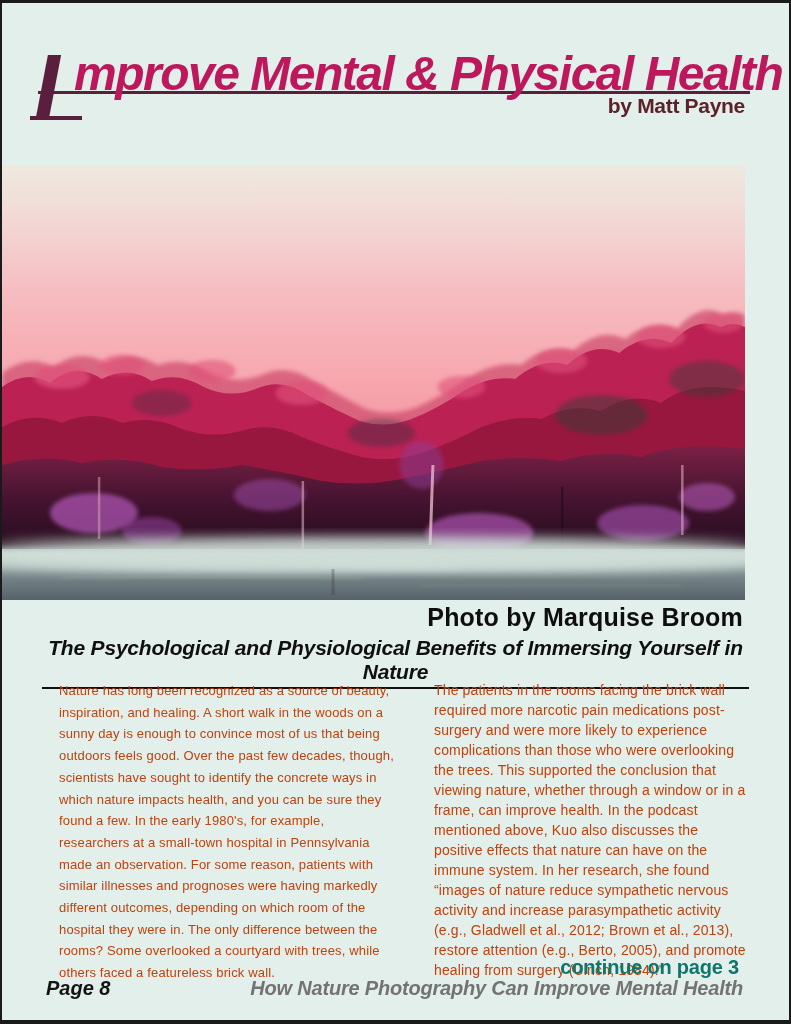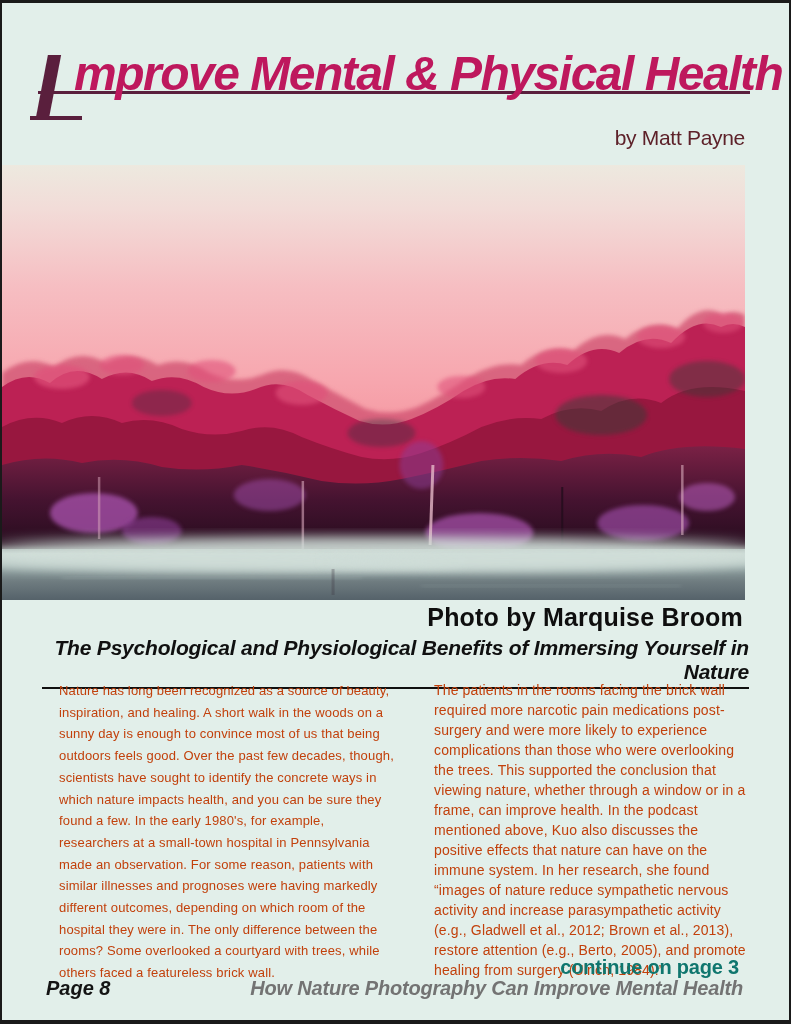--- a/index.html
+++ b/index.html
@@ -28,35 +28,35 @@
   .title-underline {
     position:absolute; left:36px; top:88px; width:712px; height:3px;
     background:#5A1F3D;
   }
   .dropcap-underline {
     position:absolute; left:28px; top:113px; width:52px; height:4px;
     background:#5A1F3D;
   }
   .byline {
     position:absolute; right:44px; top:91px;
-    font-size:21px; font-weight:normal; color:#5D2129; letter-spacing:-0.3px;margin-top:32px;
+    font-size:21px; font-weight:bold; color:#5D2129; letter-spacing:-0.3px;
   }
   
   .photo {
     position:absolute; left:0px; top:162px; width:743px; height:435px;
     overflow:hidden;
   }
   .photo svg { display:block; }
   .caption {
     position:absolute; right:46px; top:600px;
     font-size:25px; font-weight:bold; color:#0E0E0E; letter-spacing:0.2px;
   }
   
   .subhead {
-    position:absolute; left:40px; right:40px; top:633px; text-align:right;
+    position:absolute; left:40px; right:40px; top:633px; text-align:center;
     font-size:21px; font-weight:bold; font-style:italic; color:#101010;
     letter-spacing:-0.2px;
   }
   .subhead span {
     display:inline-block; padding-bottom:3px; border-bottom:2.5px solid #101010;
   }
   .body-cols {
     position:absolute; left:57px; top:677px; width:691px;
     display:flex; gap:37px;
     color:#c2410c;

